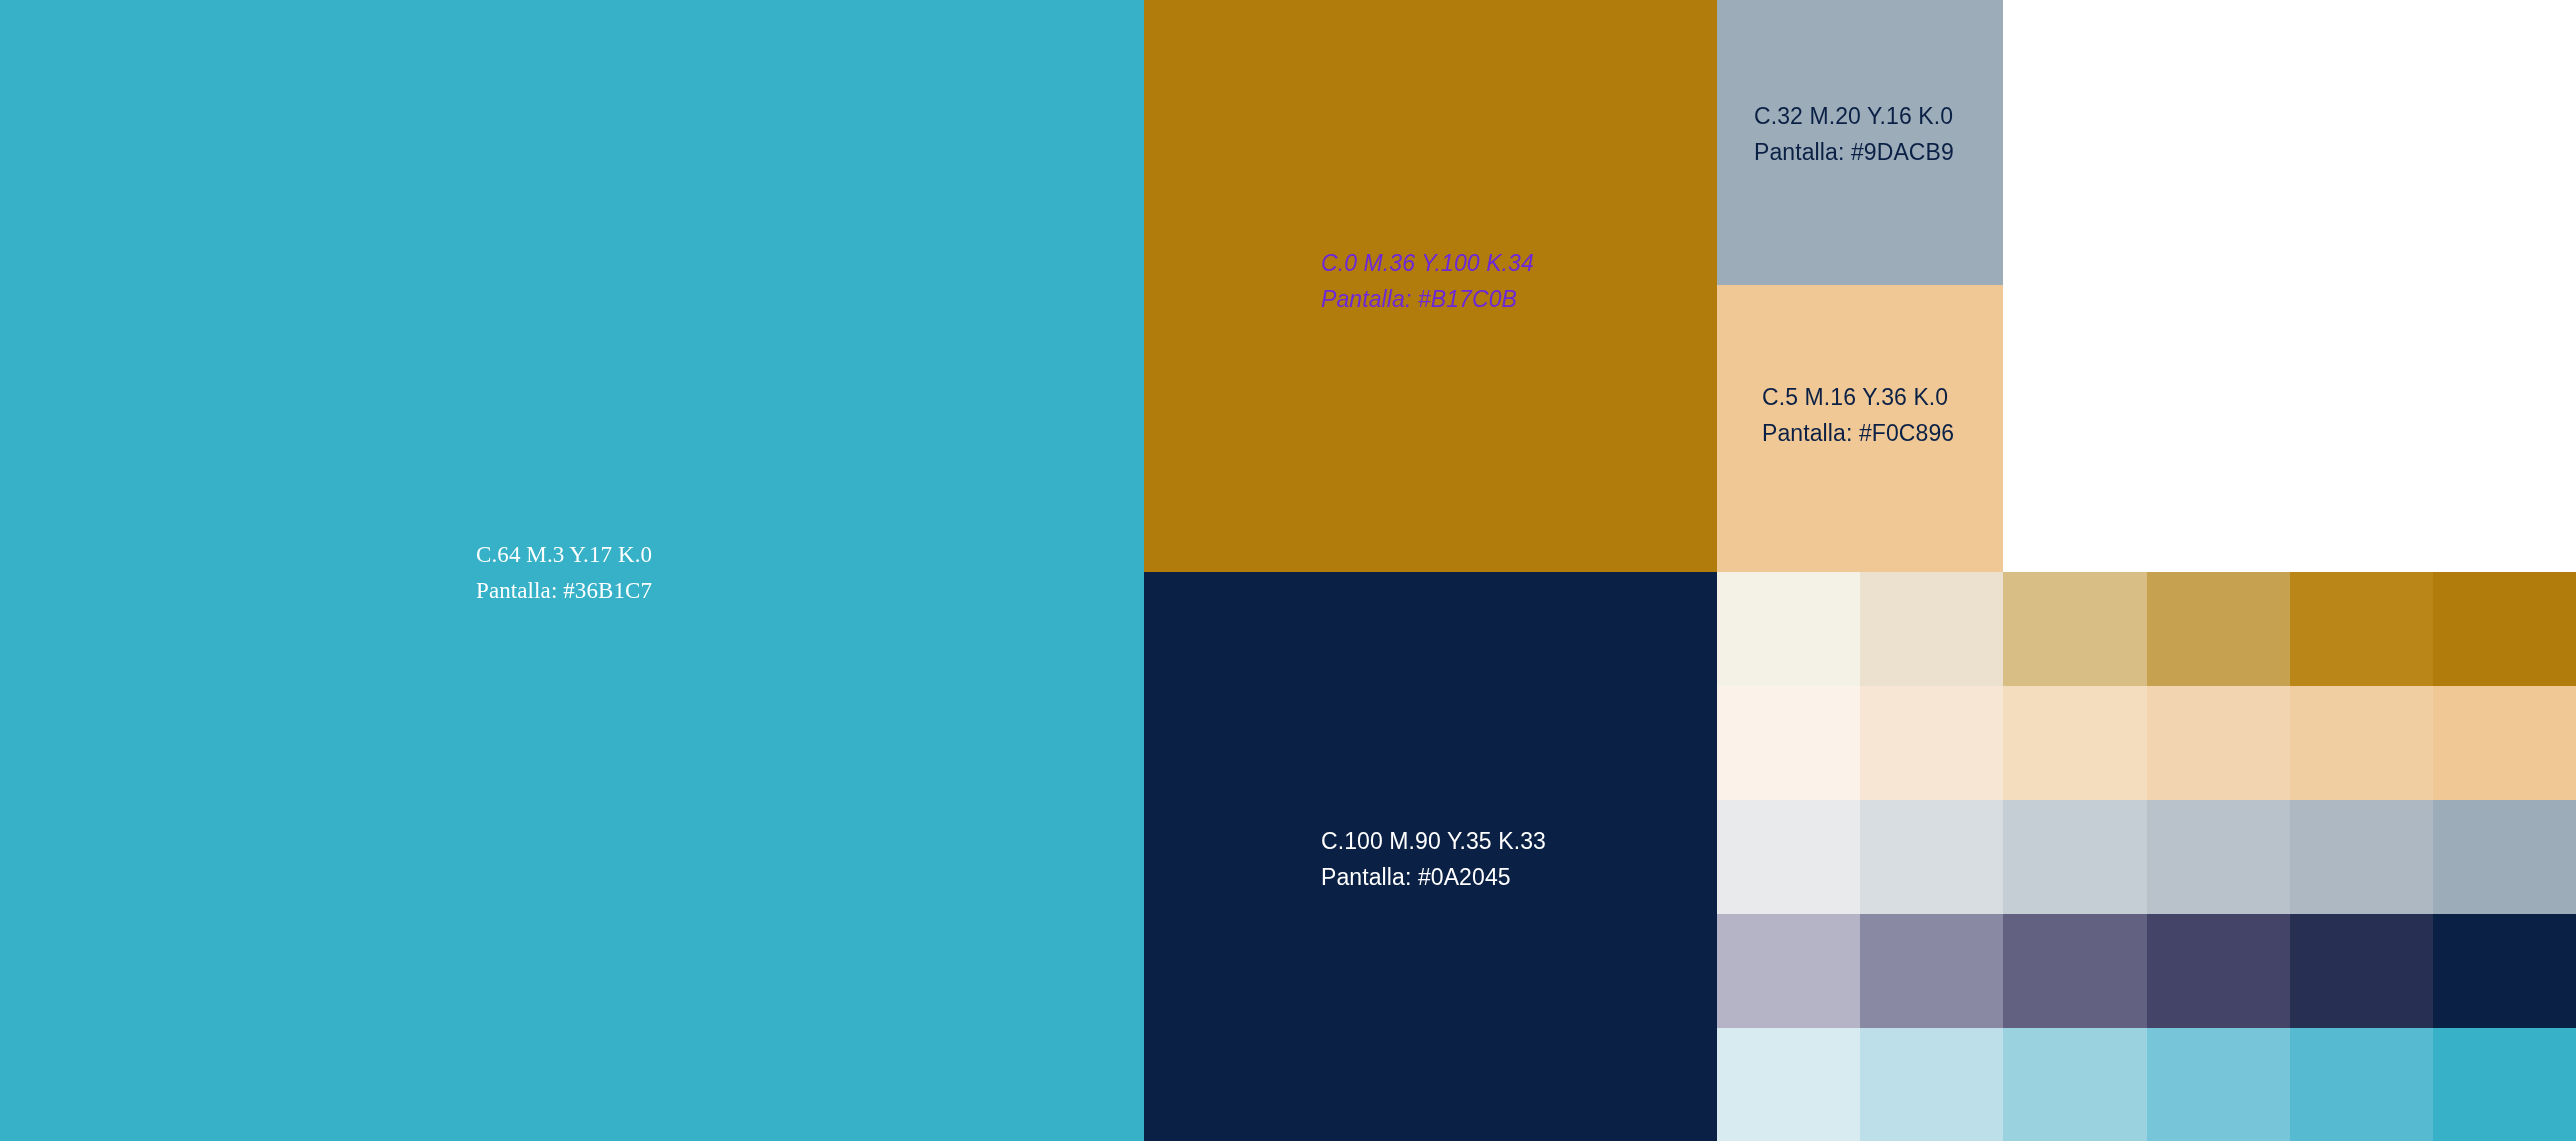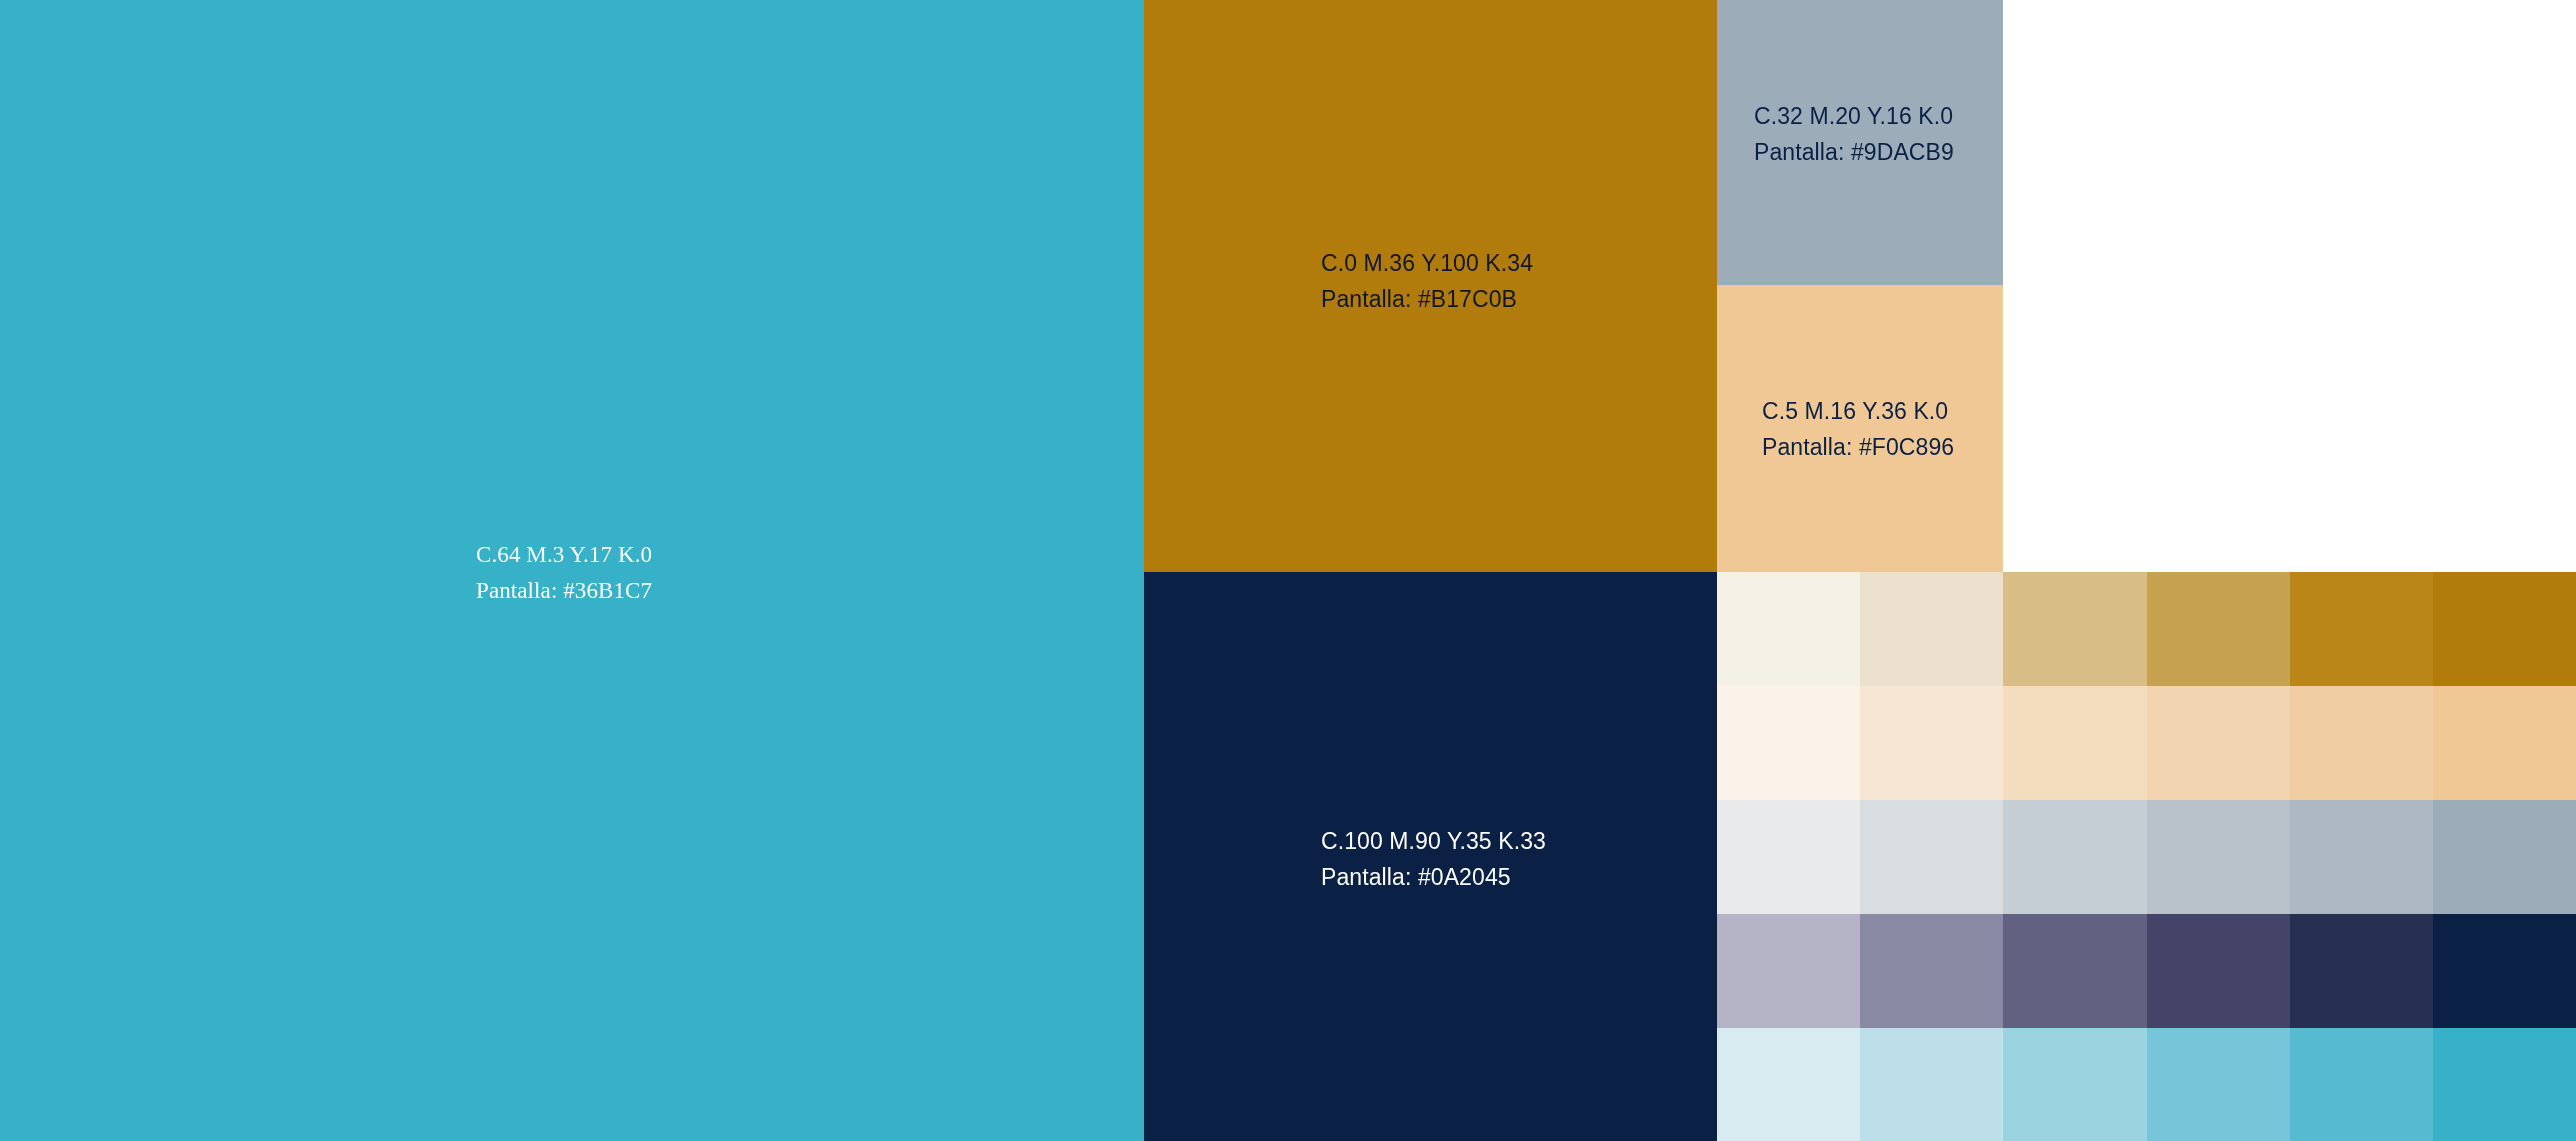--- a/index.html
+++ b/index.html
@@ -39,21 +39,21 @@
   #block-navy      { left: 1144px; top: 572px; width: 573px; height: 570px; }
   #block-grayblue  { left: 1717px; top: 0;  width: 286px;  height: 285px; }
   #block-peach     { left: 1717px; top: 285px; width: 286px; height: 287px; }
   #block-white     { left: 2004px; top: 0;  width: 572px;  height: 572px; }
 
   
   #label-teal     { left: 476px;  top: 543px; font-family: Liberation Serif, serif; }
   #label-gold     { left: 1321px; top: 252px; }
   #label-navy     { left: 1321px; top: 830px; }
   #label-grayblue { left: 1754px; top: 105px; }
-  #label-peach    { left: 1762px; top: 400px; }
+  #label-peach    { left: 1762px; top: 386px; }
 
   
   #tint-grid {
     position: absolute;
     left: 1717px;
     top: 572px;
     width: 859px;
     height: 570px;
     display: grid;
     grid-template-columns: repeat(6, 1fr);
@@ -66,21 +66,21 @@
 
 <div id="palette-canvas" style="background: rgb(255, 255, 255);">
 
   <div class="swatch" id="block-teal" style="background: rgb(54, 177, 199);"></div>
   <div class="swatch-label" id="label-teal" style="color: rgb(255, 255, 255);">
     <span class="line">C.64 M.3 Y.17 K.0</span>
     <span class="line">Pantalla: #36B1C7</span>
   </div>
 
   <div class="swatch" id="block-gold" style="background: rgb(177, 124, 11);"></div>
-  <div class="swatch-label" id="label-gold" style="color: #0f172a;">
+  <div class="swatch-label" id="label-gold" style="color: #6d28d9; font-style: italic;">
     <span class="line">C.0 M.36 Y.100 K.34</span>
     <span class="line">Pantalla: #B17C0B</span>
   </div>
 
   <div class="swatch" id="block-navy" style="background: rgb(10, 32, 69);"></div>
   <div class="swatch-label" id="label-navy" style="color: rgb(255, 255, 255);">
     <span class="line">C.100 M.90 Y.35 K.33</span>
     <span class="line">Pantalla: #0A2045</span>
   </div>
 

